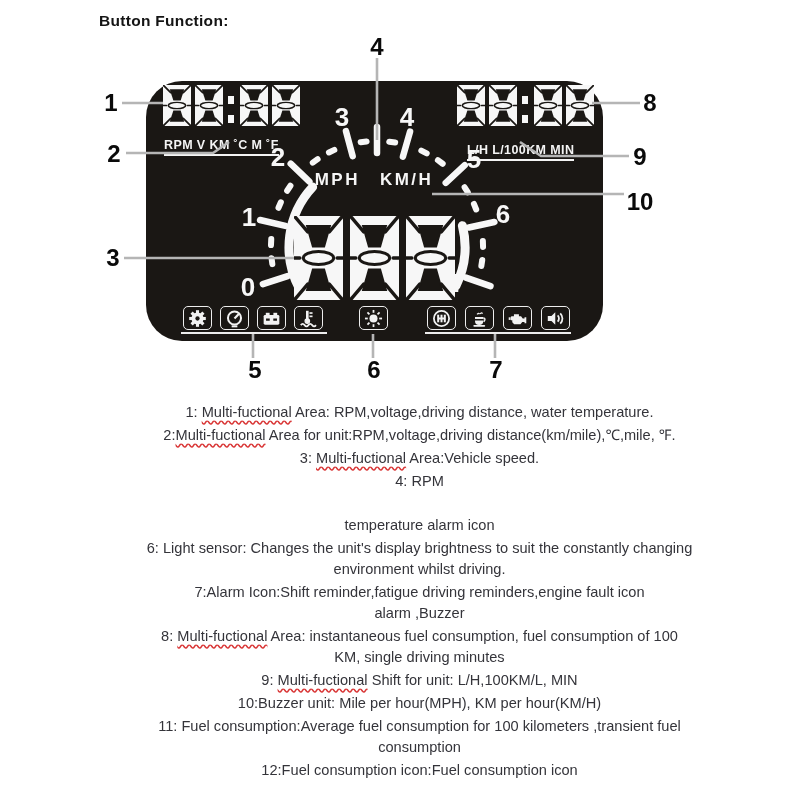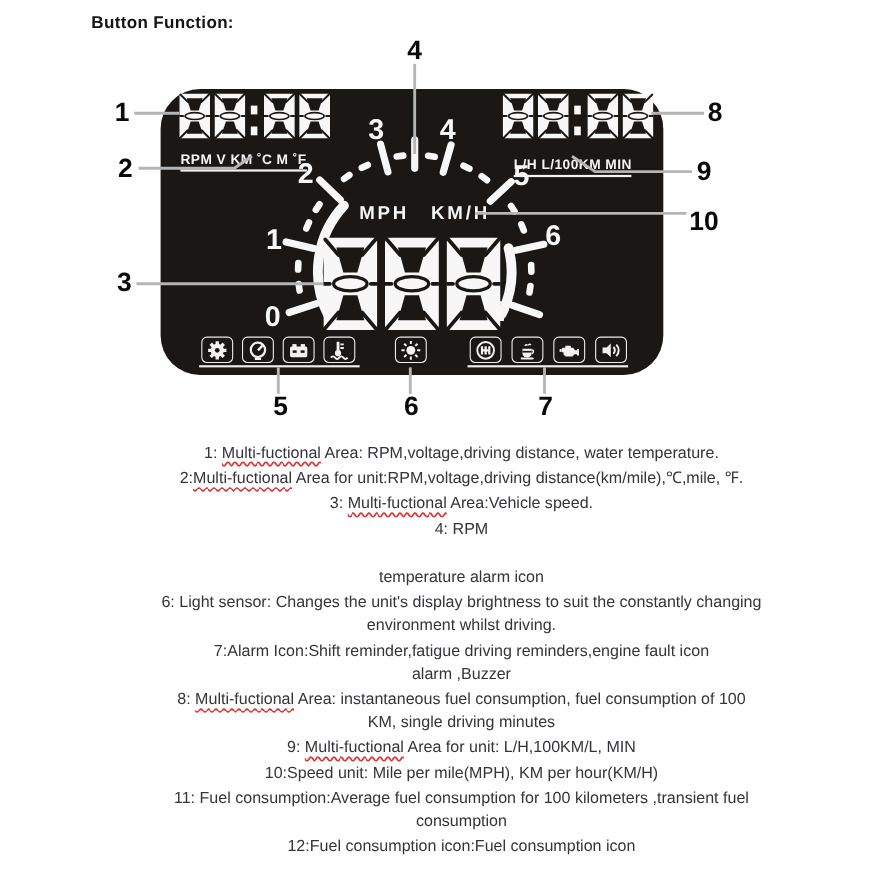--- a/index.html
+++ b/index.html
@@ -1,37 +1,37 @@
 <!DOCTYPE html>
 <html><head>
 <meta charset="utf-8">
 <style>
   html,body{margin:0;padding:0;}
   body{width:800px;height:800px;position:relative;background:#ffffff;
        font-family:"Liberation Sans",sans-serif;overflow:hidden;}
-  .title{position:absolute;left:83px;top:12px;font-size:15.5px;font-weight:bold;
+  .title{position:absolute;left:99px;top:12px;font-size:15.5px;font-weight:bold;
          color:#141414;letter-spacing:.3px;}
   .panel{position:absolute;left:146px;top:81px;width:457px;height:260px;
          background:#1a1714;border-radius:36px;}
   .gauge{position:absolute;left:0;top:0;width:457px;height:260px;}
   .seg{display:flex;position:absolute;align-items:stretch;}
   .seg-tl{left:17px;top:4px;gap:4px;}
   .seg-tr{left:311px;top:4px;gap:4px;}
   .seg-big{left:148px;top:135px;gap:7px;}
   .colon{position:relative;width:9px;}
   .colon i{position:absolute;left:1px;width:6px;height:8px;background:#f7f7f7;}
   .colon .d1{top:28%;} .colon .d2{top:72%;}
   .units{position:absolute;color:#f4f4f4;font-weight:bold;font-size:12.5px;
          letter-spacing:.4px;border-bottom:2px solid #f4f4f4;padding-bottom:2px;
          white-space:nowrap;}
   .units-left{left:18px;top:45px;margin-top:12px;}
   .units-right{left:321px;top:62px;}
-  .speed-units{position:absolute;left:228px;top:103px;transform:translateX(-50%);
+  .speed-units{position:absolute;left:228px;top:89px;transform:translateX(-50%);
          display:flex;gap:20px;color:#f6f6f6;font-weight:bold;font-size:17px;
-         letter-spacing:2.5px;white-space:nowrap;margin-left:12px;}
+         letter-spacing:2.5px;white-space:nowrap;}
   .icon-box{position:absolute;width:29px;height:24px;border:1.7px solid #ededed;
          border-radius:5px;box-sizing:border-box;display:flex;align-items:center;
          justify-content:center;top:225px;}
   .iconline{position:absolute;height:2px;background:#ededed;top:251px;}
   .callout-svg{position:absolute;left:0;top:0;width:800px;height:800px;pointer-events:none;}
   .callout{position:absolute;transform:translate(-50%,-50%);font-weight:bold;
          font-size:24px;color:#0a0a0a;}
   .desc{position:absolute;left:97px;top:402px;width:645px;font-size:14.6px;
          line-height:21px;color:#34343a;text-align:center;}
   .desc p{margin:0 0 2px 0;}
@@ -381,17 +381,17 @@
 
 <div class="desc" id="descriptions">
     <p><span>1: </span><span class="wavy">Multi-fuctional</span><span> Area: RPM,voltage,driving distance, water temperature.</span></p>
     <p><span>2:</span><span class="wavy">Multi-fuctional</span><span> Area for unit:RPM,voltage,driving distance(km/mile),℃,mile, ℉.</span></p>
     <p><span>3: </span><span class="wavy">Multi-fuctional</span><span> Area:Vehicle speed.</span></p>
     <p><span>4: RPM</span></p>
     <p><br><span>temperature alarm icon</span></p>
     <p><span>6: Light sensor: Changes the unit's display brightness to suit the constantly changing</span><br><span>environment whilst driving.</span></p>
     <p><span>7:Alarm Icon:Shift reminder,fatigue driving reminders,engine fault icon</span><br><span>alarm ,Buzzer</span></p>
     <p><span>8: </span><span class="wavy">Multi-fuctional</span><span> Area: instantaneous fuel consumption, fuel consumption of 100</span><br><span>KM, single driving minutes</span></p>
-    <p><span>9: </span><span class="wavy">Multi-fuctional</span><span> Area for unit: L/H,100KM/L, MIN</span></p>
-    <p><span>10:Speed unit: Mile per mile(MPH), KM per hour(KM/H)</span></p>
+    <p><span>9: </span><span class="wavy">Multi-fuctional</span><span> Shift for unit: L/H,100KM/L, MIN</span></p>
+    <p><span>10:Buzzer unit: Mile per hour(MPH), KM per hour(KM/H)</span></p>
     <p><span>11: Fuel consumption:Average fuel consumption for 100 kilometers ,transient fuel</span><br><span>consumption</span></p>
     <p><span>12:Fuel consumption icon:Fuel consumption icon</span></p>
   </div>
 
 </body></html>

